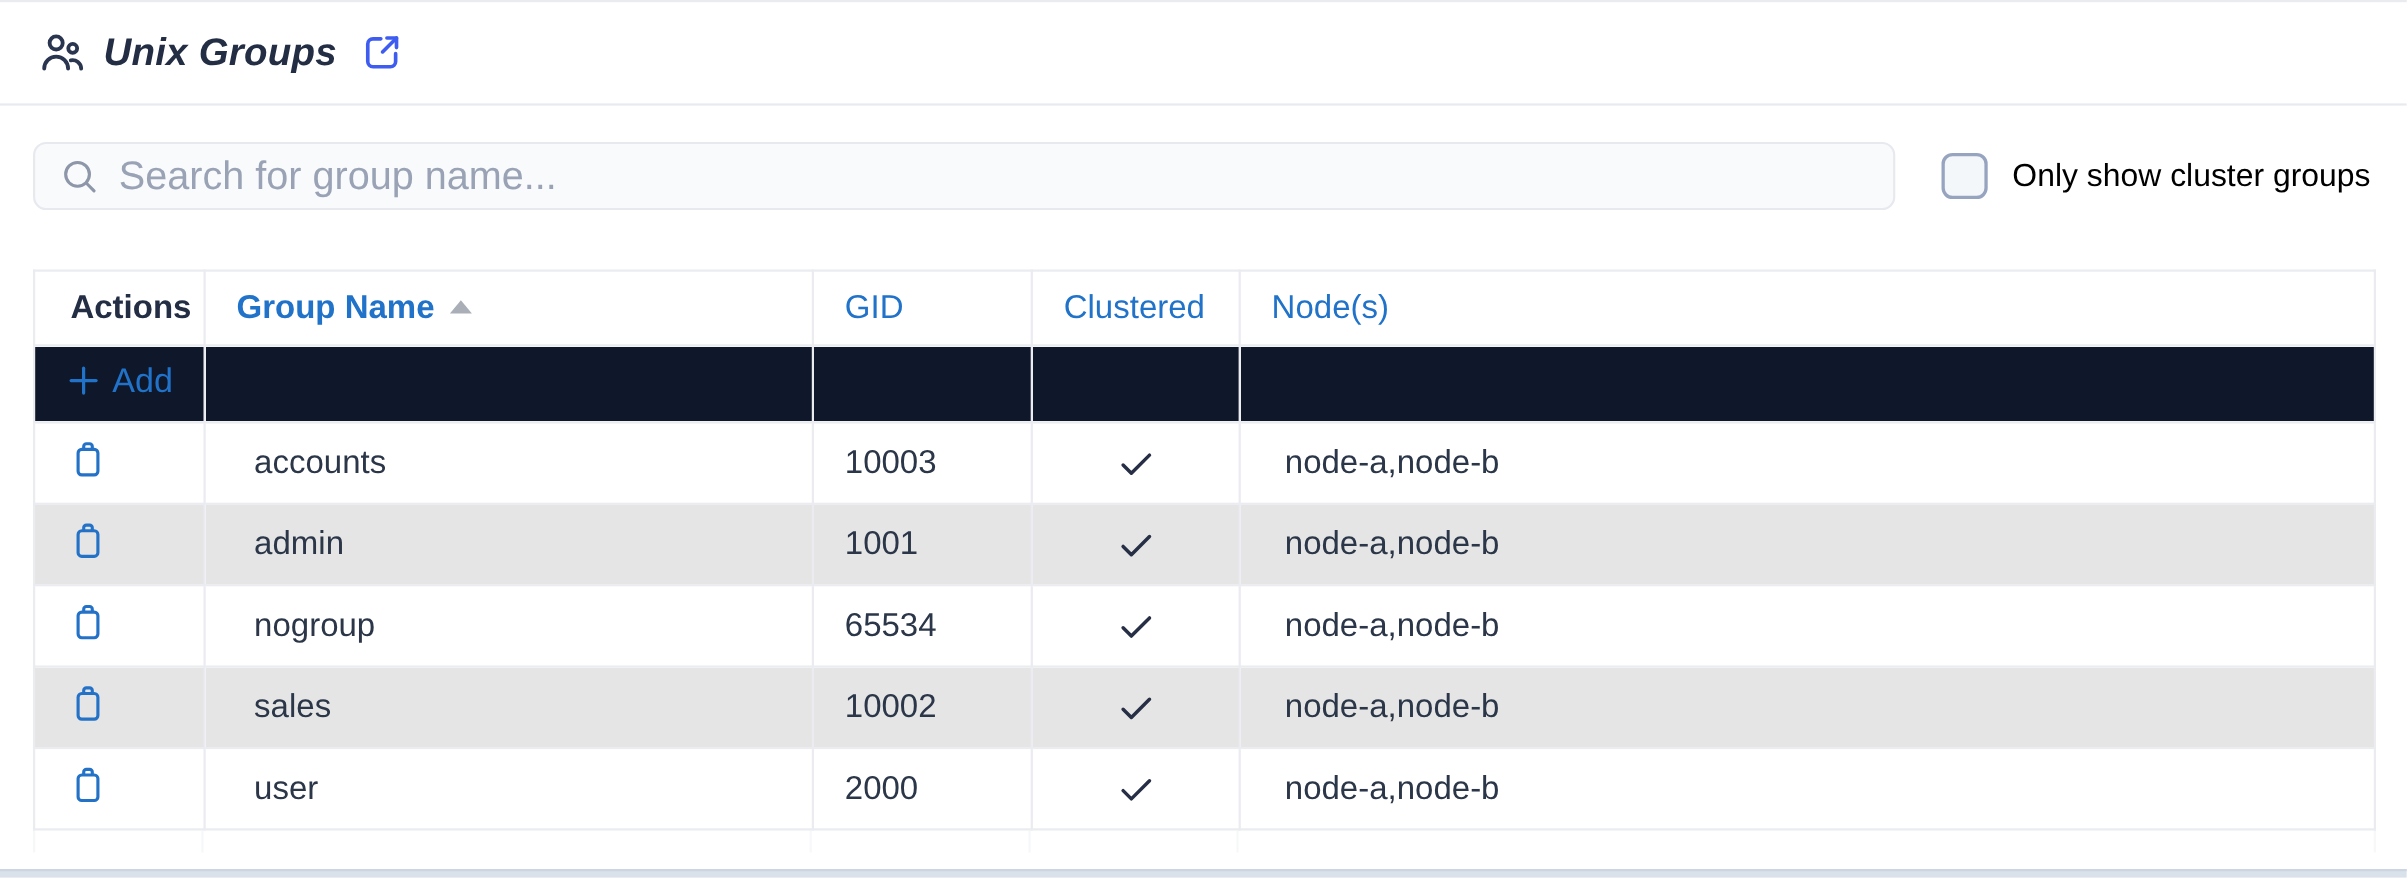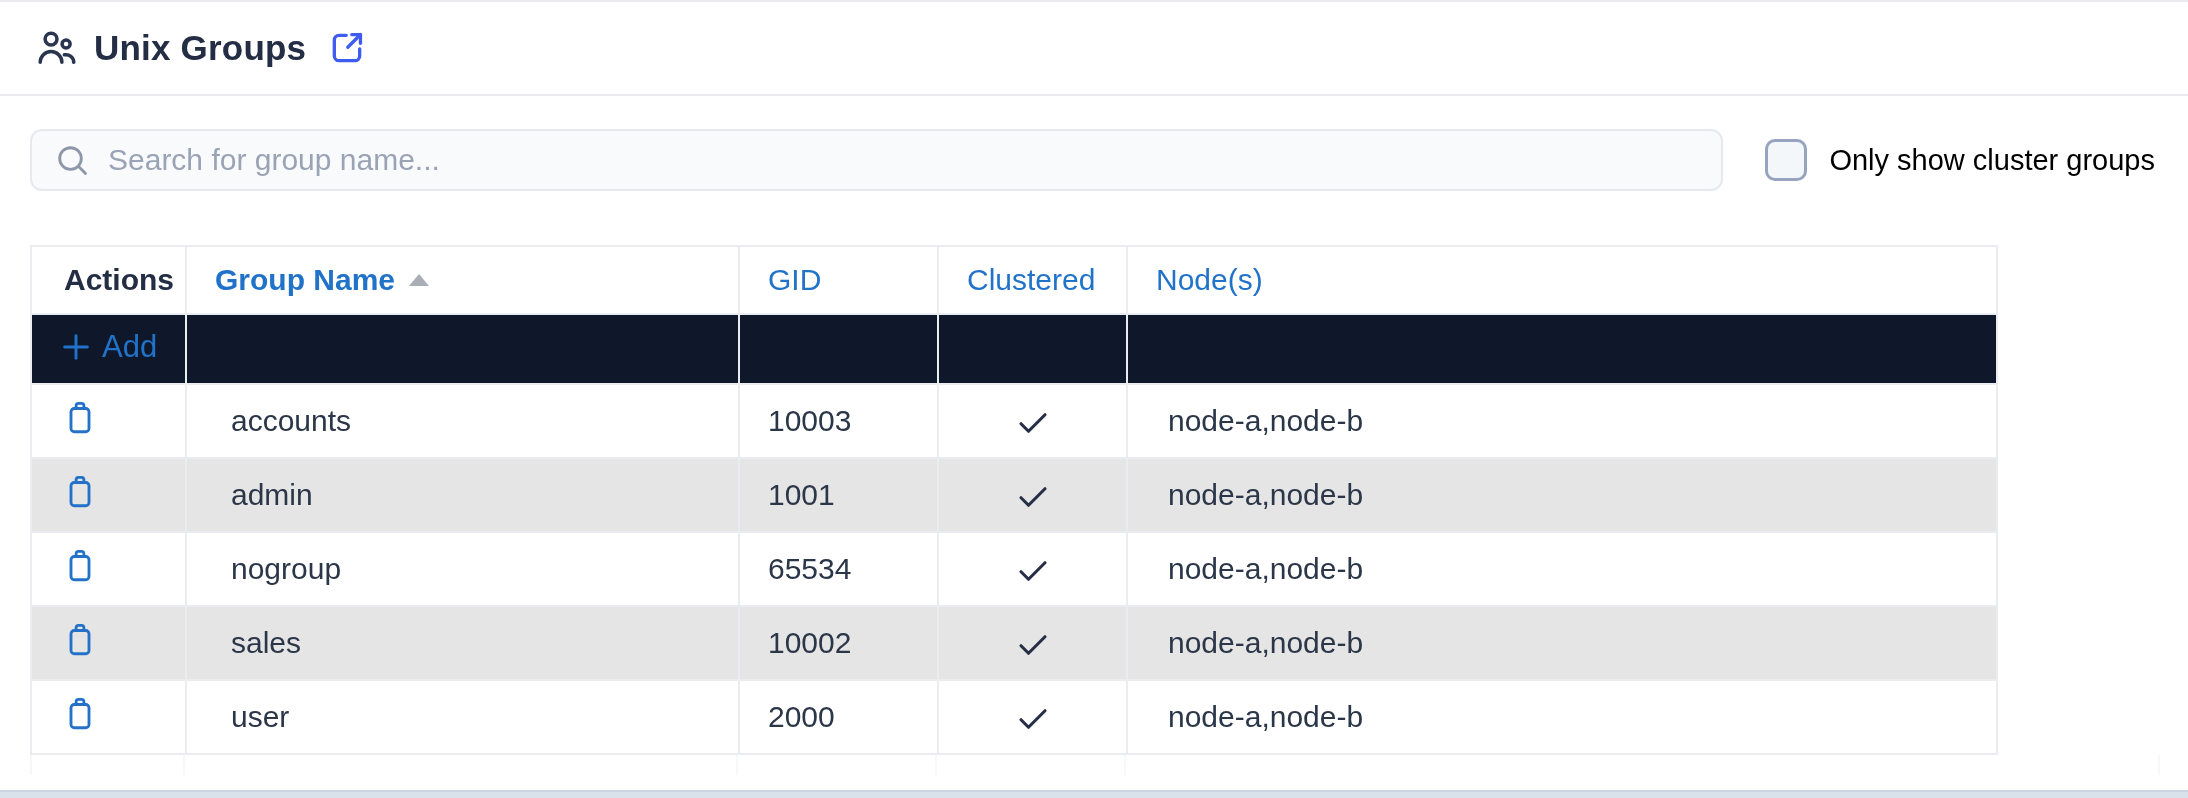--- a/index.html
+++ b/index.html
@@ -13,20 +13,21 @@
     border-top: 2px solid #e9ebef;
   }
 
   
   .page-header {
     height: 94px;
     display: flex;
     align-items: center;
     padding-left: 36px;
     border-bottom: 2px solid #e8eaee;
+    font-style: italic;
   }
   .page-header .title {
     font-size: 35px;
     font-weight: 700;
     color: #232e45;
     margin-left: 16px;
     letter-spacing: .2px;
   }
   .ext-link-btn {
     background: none; border: none; cursor: pointer;
@@ -43,40 +44,40 @@
   .search-box {
     width: 1693px; height: 62px;
     background: #f9fafb;
     border: 2px solid #e7e9ee;
     border-radius: 12px;
     display: flex; align-items: center;
     padding: 0 22px; gap: 18px;
   }
   .search-box input {
     flex: 1; border: none; background: transparent; outline: none;
-    font-size: 30px; color: #3a4458;
+    font-size: 36px; color: #3a4458;
     font-family: "Liberation Sans", "DejaVu Sans", sans-serif;
   }
   .search-box input::placeholder { color: #9aa3b5; }
   .cluster-filter { display: flex; align-items: center; }
   .cluster-filter input[type=checkbox] {
     appearance: none; -webkit-appearance: none;
     width: 42px; height: 42px;
     border: 3px solid #96a4c0; border-radius: 10px;
     background: #f4f7fa; cursor: pointer;
   }
   .cluster-filter label {
     font-size: 29px; font-weight: 400; color: #000000;
     margin-left: 22px; cursor: pointer; white-space: nowrap;
   }
 
   
   .groups-table-wrap { margin: 54px 28px 0 30px; }
   table.groups {
-    width: 1968px;
+    width: 2130px;
     border-collapse: collapse;
     table-layout: fixed;
   }
   table.groups col.c-actions   { width: 155px; }
   table.groups col.c-name      { width: 553px; }
   table.groups col.c-gid       { width: 199px; }
   table.groups col.c-clustered { width: 189px; }
   table.groups th, table.groups td {
     border: 2px solid #eaecf0;
     vertical-align: middle;

